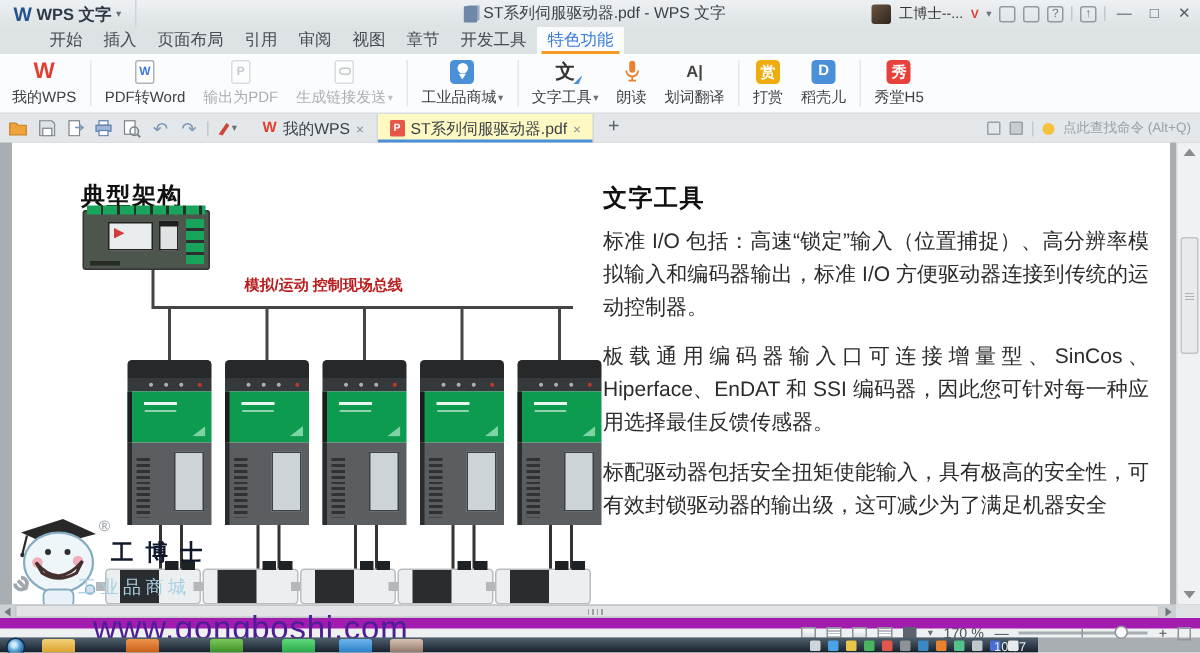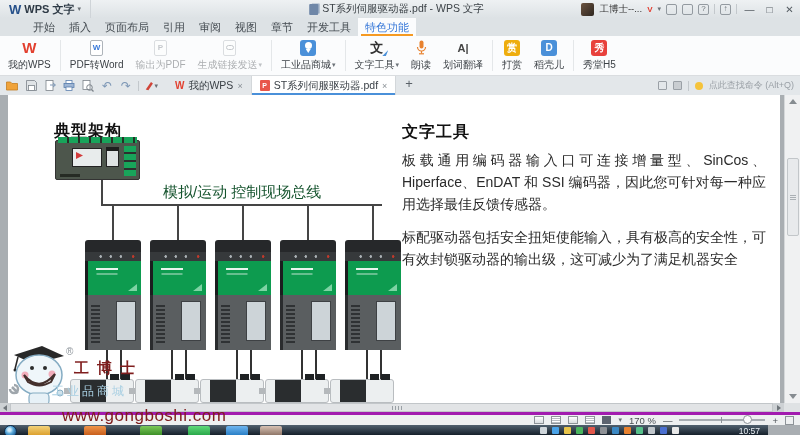--- a/index.html
+++ b/index.html
@@ -51,21 +51,21 @@
   .trans-ic{font-size:11px;font-weight:bold;color:#444}
   .sq{width:16px;height:16px;border-radius:3px;color:#fff;font-size:10px;font-weight:bold;display:flex;align-items:center;justify-content:center}
   .sq.y{background:#eead0e}.sq.b{background:#4a90d9}.sq.r{background:#e8413c}
 
   
   .tabrow{position:absolute;left:0;top:76px;width:800px;height:19px;background:#e3e7ea;display:flex;align-items:center;z-index:4}
   .qat{display:flex;align-items:center;gap:5px;padding:0 5px;height:19px}
   .qicon{width:14px;height:14px;display:flex;align-items:center;justify-content:center;color:#7c96b5;font-size:12px;line-height:1}
   .doc-tabs{display:flex;align-items:stretch;height:19px;margin-left:4px}
   .dtab{display:flex;align-items:center;gap:4px;padding:0 8px;font-size:10.5px;color:#3b4147;border-right:1px solid #d3d7da;position:relative}
-  .dtab.active{background:#ffffff}
+  .dtab.active{background:#fef9c3}
   .dtab.active::after{content:"";position:absolute;left:0;right:0;bottom:0;height:2px;background:#4a90d9}
   .tab-close{color:#8a9096;font-size:9px}
   .tab-w{color:#e2402f;font-weight:bold;font-size:10px}
   .tab-pdf{width:10px;height:11px;background:#e8564a;border-radius:1px;color:#fff;font-size:7px;font-weight:bold;display:flex;align-items:center;justify-content:center}
   .new-tab{padding:0 9px;font-size:13px;color:#5a6168}
   .tabrow-right{margin-left:auto;display:flex;align-items:center;gap:6px;padding-right:6px}
   .mini-box{width:9px;height:9px;border:1px solid #9aa0a6;border-radius:1px}
   .mini-box.fill{background:#c9cdd1}
   .bulb{width:8px;height:8px;border-radius:50%;background:#f5c33b}
   .find-hint{color:#9aa0a6;font-size:9px;white-space:nowrap}
@@ -81,21 +81,21 @@
   
   .plc{position:absolute;left:47px;top:45px;width:85px;height:40px;background:#4d564c;border:1px solid #333;border-radius:2px}
   .plc-top{position:absolute;left:2px;top:-4px;right:2px;height:6px;background:repeating-linear-gradient(90deg,#18a45a 0 9px,#253027 9px 11px)}
   .plc-card{position:absolute;left:16px;top:7px;width:30px;height:19px;background:#e8ecec;border:1px solid #222}
   .plc-card::after{content:"";position:absolute;left:3px;top:3px;width:7px;height:7px;background:#d23b3b;clip-path:polygon(0 0,100% 50%,0 100%)}
   .plc-mod{position:absolute;left:50px;top:6px;width:13px;height:20px;background:#dfe3e3;border:1px solid #222;border-top:4px solid #1d1f1e}
   .plc-ports{position:absolute;right:3px;top:5px;width:12px;height:30px;background:repeating-linear-gradient(#18a45a 0 6px,#2c2f2e 6px 8px)}
   .plc-base{position:absolute;left:4px;bottom:2px;width:20px;height:3px;background:#262b24}
   .riser{position:absolute;left:93px;top:85px;width:2px;height:24px;background:#454545}
   .busline{position:absolute;left:93px;top:109px;width:281px;height:2px;background:#454545}
-  .buslabel{position:absolute;left:155px;top:88px;font-size:15px;font-weight:normal;color:#14532d;white-space:nowrap}
+  .buslabel{position:absolute;left:155px;top:88px;font-size:10px;font-weight:bold;color:#b91c1c;white-space:nowrap}
 
   
   .unit{position:absolute;top:111px;width:86px;height:197px}
   .drop{position:absolute;left:42px;top:0;width:2px;height:34px;background:#454545}
   .drive{position:absolute;left:15px;top:34px;width:56px;height:110px}
   .d-top{height:12px;background:#26282a;border-radius:3px 3px 0 0}
   .d-btn{height:9px;background:#36393b;background-image:radial-gradient(circle at 28% 50%,#aab0b4 1px,transparent 1.6px),radial-gradient(circle at 46% 50%,#aab0b4 1px,transparent 1.6px),radial-gradient(circle at 64% 50%,#aab0b4 1px,transparent 1.6px),radial-gradient(circle at 86% 50%,#c0392b 1px,transparent 1.6px)}
   .d-green{height:34px;background:#0d9b4f;position:relative;border-left:3px solid #1b1d1f}
   .d-green::before{content:"";position:absolute;left:8px;top:7px;width:22px;height:2px;background:#e8f5ee;box-shadow:0 5px 0 -0.5px #bfe3cf}
   .d-green::after{content:"";position:absolute;right:4px;bottom:4px;width:9px;height:7px;background:#7ed3a4;clip-path:polygon(0 100%,100% 0,100% 100%)}
@@ -108,53 +108,53 @@
   .m-shaft{position:absolute;left:-6px;top:9px;width:7px;height:6px;background:#b4b8bb}
   .m-body{position:absolute;left:0;top:0;width:64px;height:24px;background:#eceff0;border:1px solid #b9bdc0;border-radius:3px}
   .m-dark{position:absolute;left:10px;top:1px;width:26px;height:22px;background:#2a2d2f}
   .m-c1{position:absolute;left:40px;top:-5px;width:9px;height:6px;background:#1f2224}
   .m-c2{position:absolute;left:51px;top:-5px;width:9px;height:6px;background:#1f2224}
   .u1{left:62px}.u2{left:127px}.u3{left:192px}.u4{left:257px}.u5{left:322px}
 
   
   .wm-mascot{position:absolute;left:4px;top:248px;z-index:3}
   .wm-reg{position:absolute;left:66px;top:251px;font-size:10px;color:#8e959b;z-index:3}
-  .wm-brand{position:absolute;left:74px;top:264px;font-size:15px;font-weight:bold;color:#7f1d1d;letter-spacing:8px;font-family:"Liberation Serif","DejaVu Serif",serif;z-index:3}
+  .wm-brand{position:absolute;left:74px;top:264px;font-size:15px;font-weight:bold;color:#0f172a;letter-spacing:8px;font-family:"Liberation Serif","DejaVu Serif",serif;z-index:3}
   .wm-mall{position:absolute;left:52px;top:288px;font-size:12px;color:#a8cfe2;letter-spacing:3px;z-index:3}
-  .site-wm{position:absolute;left:62px;top:406px;font-size:17px;color:#7f1d1d;letter-spacing:0.5px;z-index:6}
+  .site-wm{position:absolute;left:62px;top:406px;font-size:22px;color:#4c1d95;letter-spacing:0.5px;z-index:6}
 
   
   .vscroll{position:absolute;left:784px;top:95px;width:16px;height:308px;background:#f0f1f2;border-left:1px solid #d5d8da;z-index:4}
   .vs-btn{position:absolute;left:0;width:16px;height:12px;display:flex;align-items:center;justify-content:center}
   .tri-up{width:0;height:0;border:4px solid transparent;border-bottom:5px solid #868c91;margin-top:-3px}
   .tri-down{width:0;height:0;border:4px solid transparent;border-top:5px solid #868c91;margin-bottom:-3px}
   .vs-thumb{position:absolute;left:2px;width:12px;top:63px;height:78px;background:#e8eaec;border:1px solid #c2c6c9;border-radius:2px}
   .vs-thumb::after{content:"";position:absolute;left:2px;top:36px;width:6px;height:5px;background:repeating-linear-gradient(#aab0b4 0 1px,transparent 1px 2px)}
   .hscroll{position:absolute;left:0;top:403px;width:784px;height:9px;background:#cdd1d4;z-index:4}
   .hs-left{position:absolute;left:0;top:0;width:10px;height:9px;display:flex;align-items:center;justify-content:center}
   .tri-left{width:0;height:0;border:3.5px solid transparent;border-right:4px solid #6f757a;margin-left:-3px}
   .tri-right{width:0;height:0;border:3.5px solid transparent;border-left:4px solid #6f757a;margin-right:-3px}
   .hs-right{position:absolute;right:0;top:0;width:10px;height:9px;display:flex;align-items:center;justify-content:center}
   .hs-thumb{position:absolute;left:10px;right:11px;top:0;height:9px;background:#e2e4e6;border:1px solid #c2c6c9}
   .hs-thumb::after{content:"";position:absolute;left:50%;top:2px;width:12px;height:4px;background:repeating-linear-gradient(90deg,#9aa0a5 0 1px,transparent 1px 3px)}
   .corner{position:absolute;left:784px;top:403px;width:16px;height:9px;background:#dfe2e4;z-index:4}
 
   
-  .statusbar{position:absolute;left:0;top:412px;width:800px;height:13px;background:#eef0f1;border-top:3px solid #a21caf;display:flex;align-items:center;justify-content:flex-end;gap:7px;padding-right:6px;z-index:4}
+  .statusbar{position:absolute;left:0;top:412px;width:800px;height:13px;background:#eef0f1;border-top:7px solid #a21caf;display:flex;align-items:center;justify-content:flex-end;gap:7px;padding-right:6px;z-index:4}
   .st-ico{width:10px;height:8px;border:1px solid #8d9398;background:linear-gradient(#fff,#d9dde0)}
   .st-ico.lines{background:repeating-linear-gradient(#fff 0 1px,#b9bec2 1px 2px)}
   .st-dark{width:9px;height:8px;background:#5d6470}
   .st-txt{font-size:9.5px;color:#4a5055;white-space:nowrap}
   .sl-track{width:86px;height:2px;background:#a7adb2;position:relative}
   .sl-track::before{content:"";position:absolute;left:42px;top:-2px;width:1px;height:6px;background:#8d9398}
   .sl-knob{position:absolute;left:64px;top:-4px;width:9px;height:9px;border-radius:50%;background:#fdfdfd;border:1px solid #8d9398}
   .st-exp{width:9px;height:9px;border:1px solid #8d9398}
 
   
-  .taskbar{position:absolute;left:0;top:425px;width:768px;height:10px;background:linear-gradient(#51616f,#16202b);z-index:9}
+  .taskbar{position:absolute;left:0;top:425px;width:692px;height:10px;background:linear-gradient(#51616f,#16202b);z-index:9}
   .orb{position:absolute;left:4px;top:0;width:13px;height:13px;border-radius:50%;background:radial-gradient(circle at 40% 35%,#cfeaf8 0 15%,#58a7d8 40%,#1f5d93 75%);border:1px solid #0e2d4d}
   .tk-ic{position:absolute;top:1px;width:22px;height:9px;border-radius:2px 2px 0 0}
   .tray{position:absolute;left:540px;top:2px;display:flex;gap:5px}
   .tray span{width:7px;height:7px;border-radius:1px}
   .clock{position:absolute;right:8px;top:1px;color:#e8eef3;font-size:8.5px}
 </style>
 </head>
 <body>
 
 <div class="titlebar">
@@ -461,20 +461,21 @@
           <span class="m-shaft"></span>
           <span class="m-body"></span>
           <span class="m-dark"></span>
           <span class="m-c1"></span>
           <span class="m-c2"></span>
         </div>
     </div>
 
     <div class="h-right">文字工具</div>
     <div class="paras">
+      <p>标准 I/O 包括：高速“锁定”输入（位置捕捉）、高分辨率模拟输入和编码器输出，标准 I/O 方便驱动器连接到传统的运动控制器。</p>
       <p>板载通用编码器输入口可连接增量型、SinCos、Hiperface、EnDAT 和 SSI 编码器，因此您可针对每一种应用选择最佳反馈传感器。</p>
       <p>标配驱动器包括安全扭矩使能输入，具有极高的安全性，可有效封锁驱动器的输出级，这可减少为了满足机器安全</p>
     </div>
   </div>
 
   <svg class="wm-mascot" width="76" height="62" viewBox="0 0 76 62" opacity="0.95">
     <polygon points="10,12 38,3 60,13 30,21" fill="#1d1d1d"></polygon>
     <line x1="14" y1="14" x2="11" y2="26" stroke="#1d1d1d" stroke-width="1.5"></line>
     <circle cx="11" cy="27" r="1.5" fill="#1d1d1d"></circle>
     <ellipse cx="35" cy="32" rx="23" ry="20" fill="#eff6fa" stroke="#7fa8c0" stroke-width="1.5"></ellipse>

